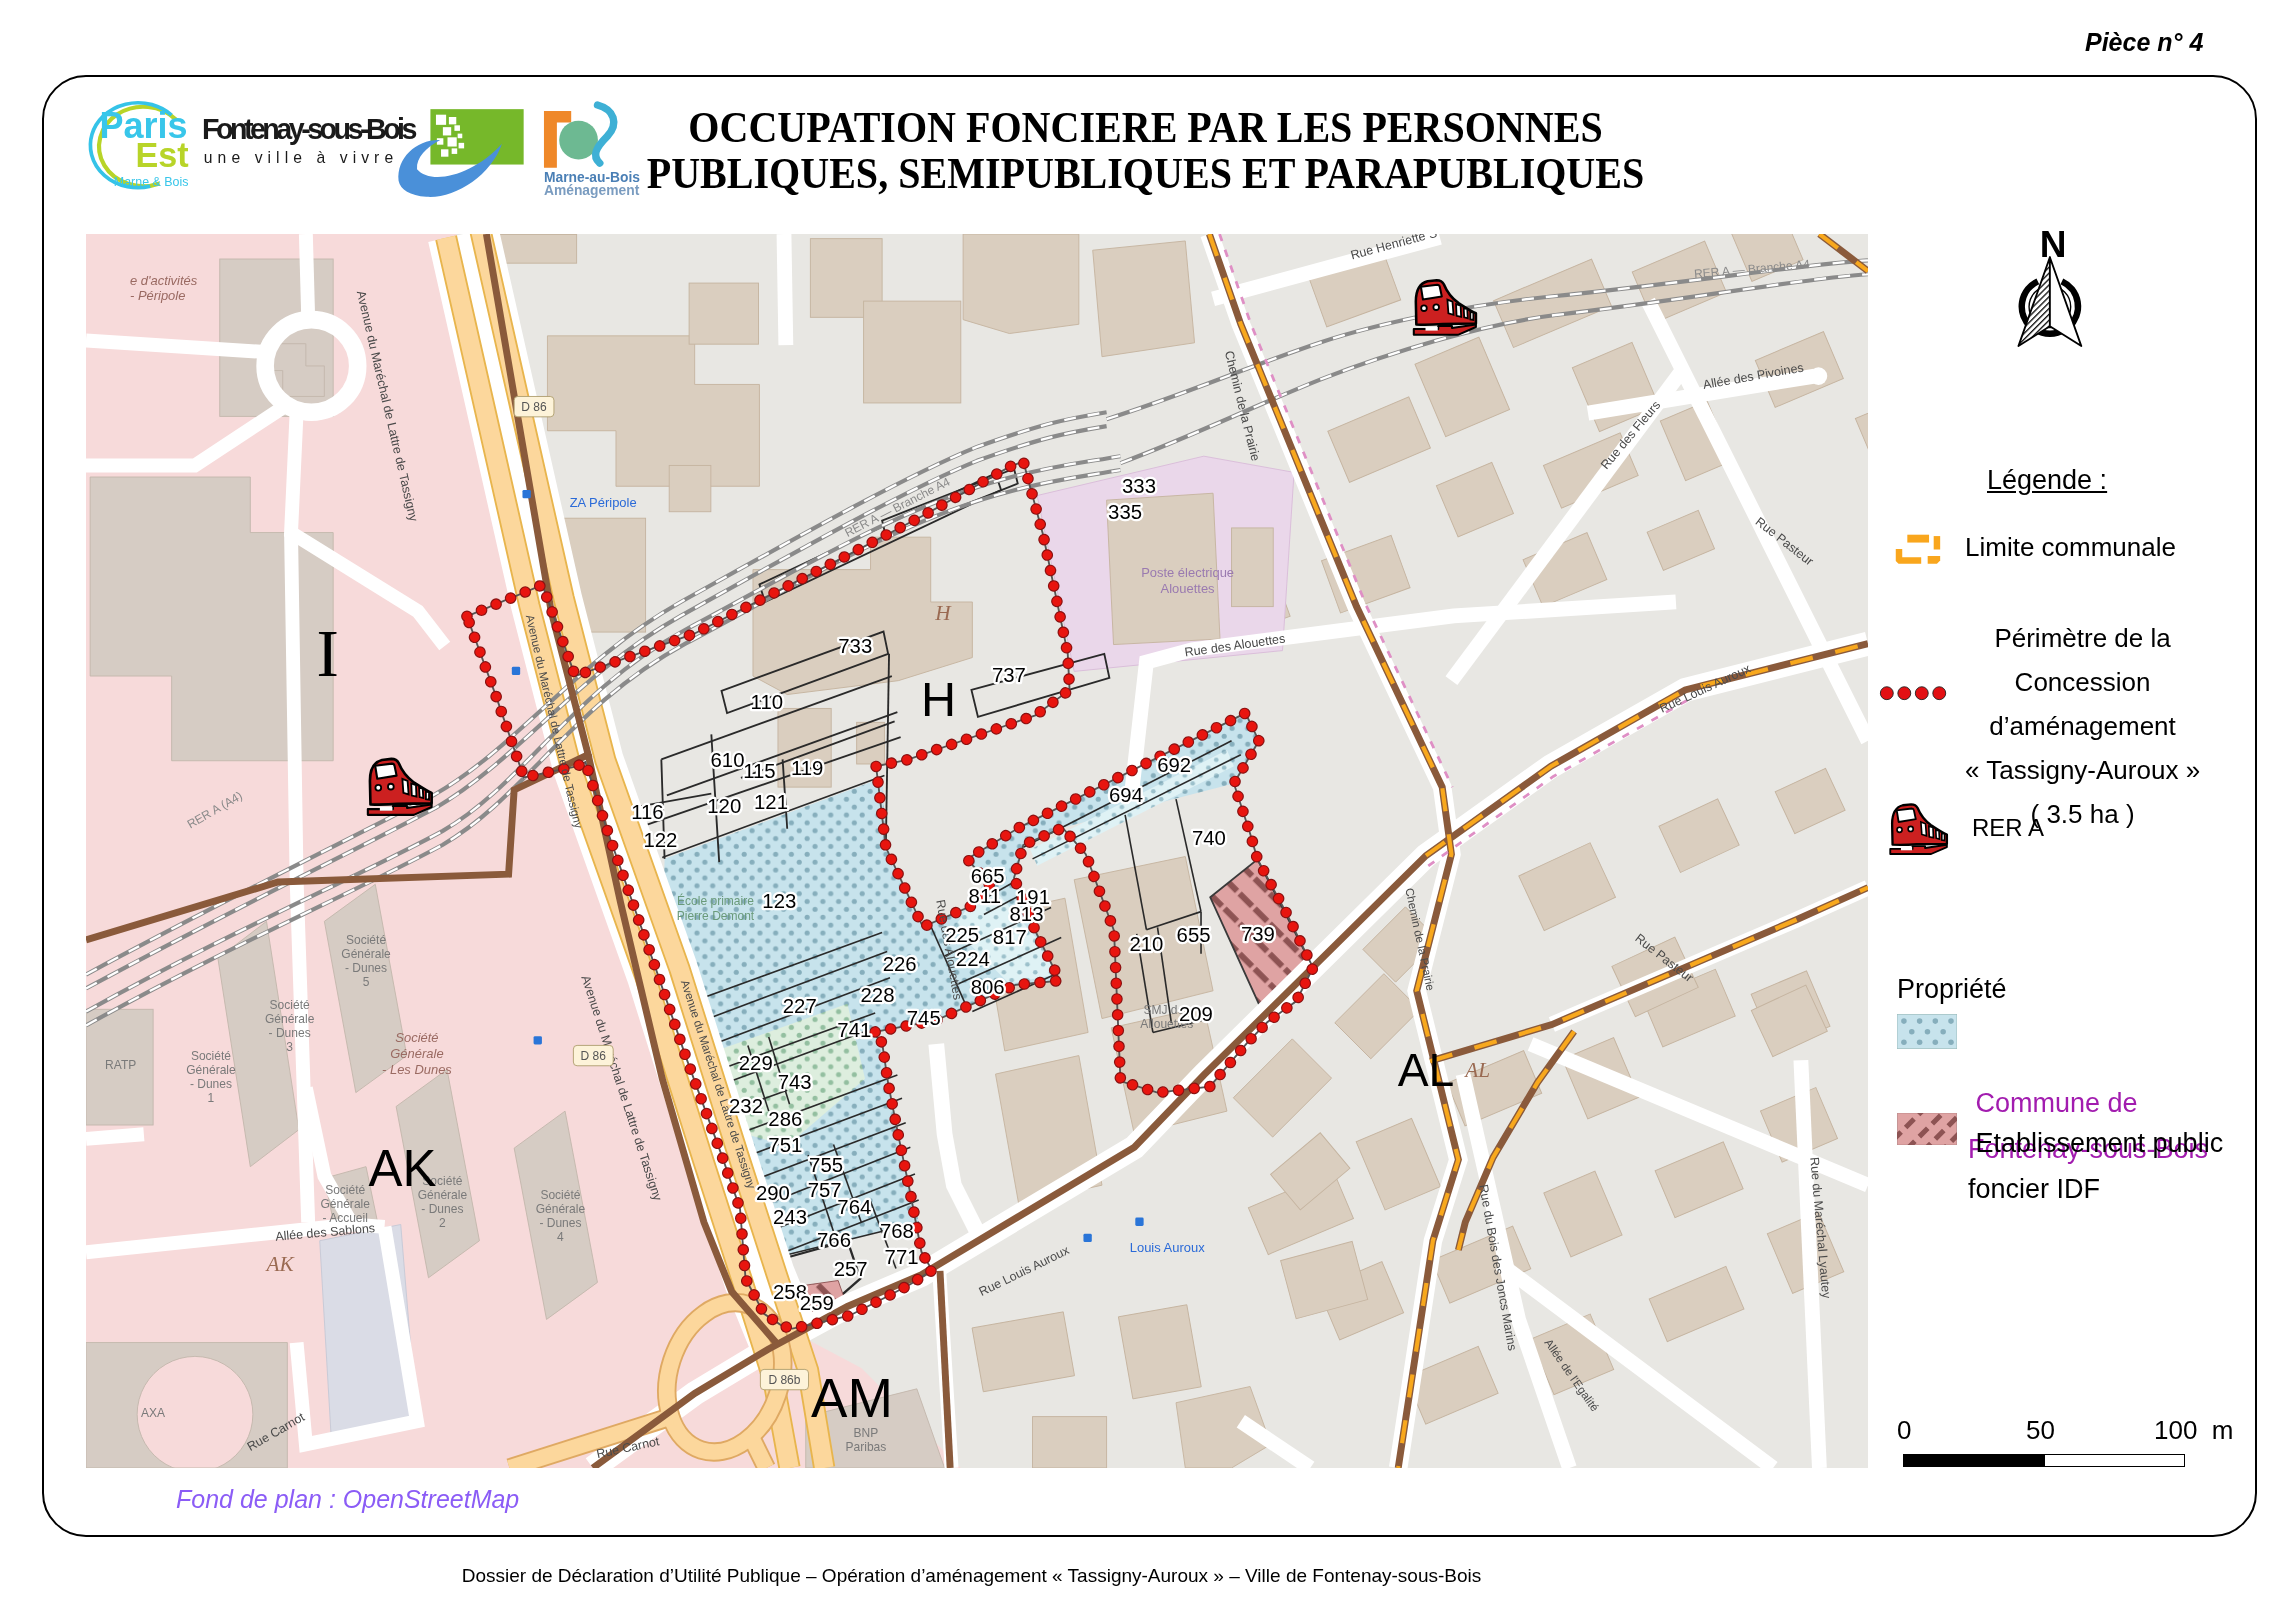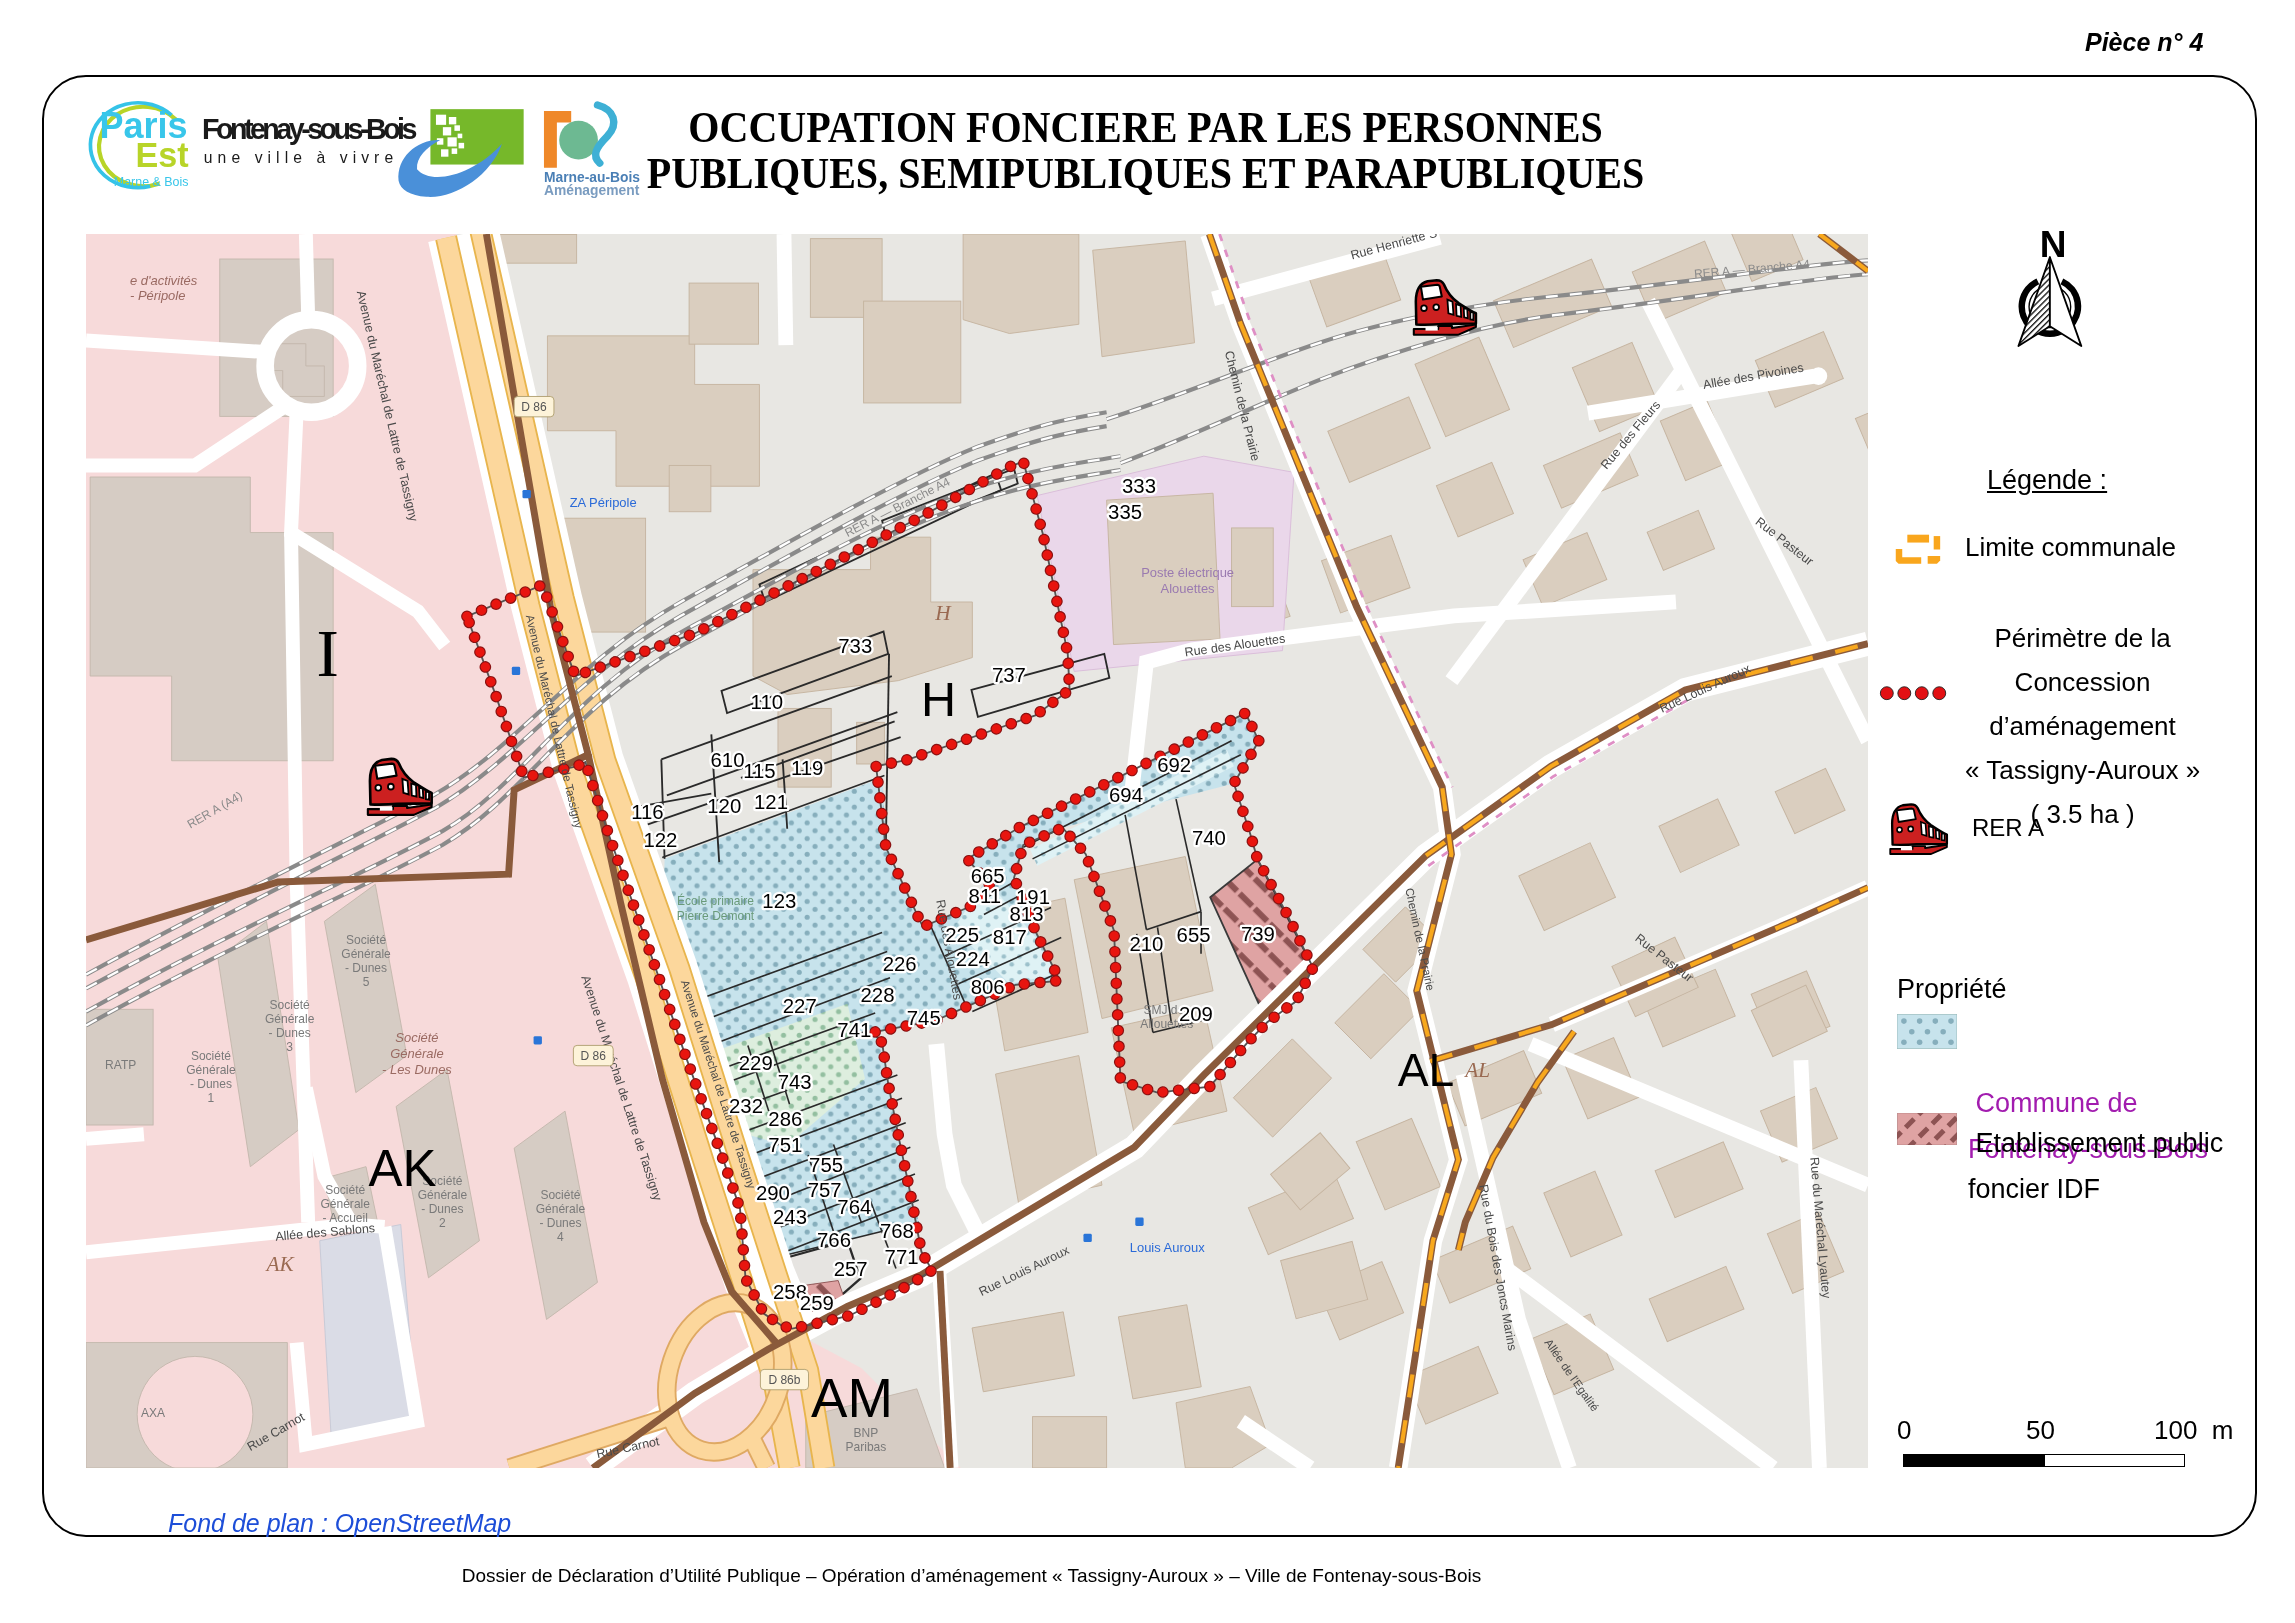--- a/index.html
+++ b/index.html
@@ -651,15 +651,15 @@
   </svg>
 
 <div class="abs" style="left:1968px;top:1120px;font-size:27px;line-height:46px;color:#000;">&nbsp;Etablissement public<br>foncier IDF</div>
 
 <div class="abs" style="left:1897px;top:1415px;font-size:26px;color:#000;">0</div>
 <div class="abs" style="left:2026px;top:1415px;font-size:26px;color:#000;">50</div>
 <div class="abs" style="left:2154px;top:1415px;font-size:26px;color:#000;">100&nbsp;&nbsp;m</div>
 <div class="abs" style="left:1903px;top:1454px;width:280px;height:11px;border:1.4px solid #000;background:#fff;"></div>
 <div class="abs" style="left:1903px;top:1454px;width:140px;height:11px;border:1.4px solid #000;background:#000;"></div>
 
-<div class="abs" style="left:168px;top:1485px;font-size:25px;font-style:italic;color:#1d4ed8;margin-top:24px;">Fond de plan : OpenStreetMap</div>
+<div class="abs" style="left:176px;top:1485px;font-size:25px;font-style:italic;color:#8b5cf6;">Fond de plan : OpenStreetMap</div>
 <div class="abs" style="left:0px;top:1565px;width:1943px;text-align:center;font-size:19px;color:#000;">Dossier de Déclaration d’Utilité Publique – Opération d’aménagement « Tassigny-Auroux » – Ville de Fontenay-sous-Bois</div>
 
 
 </body></html>

